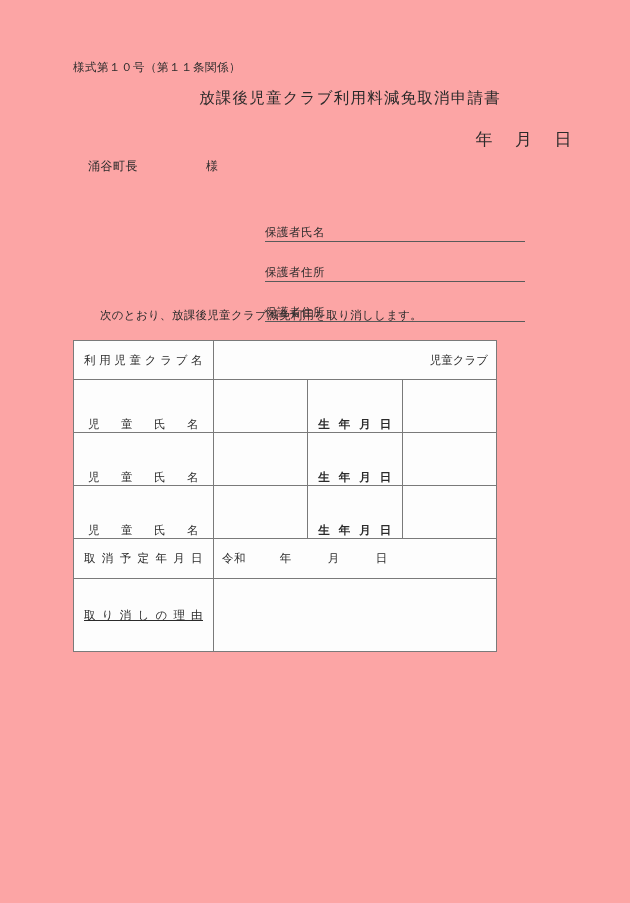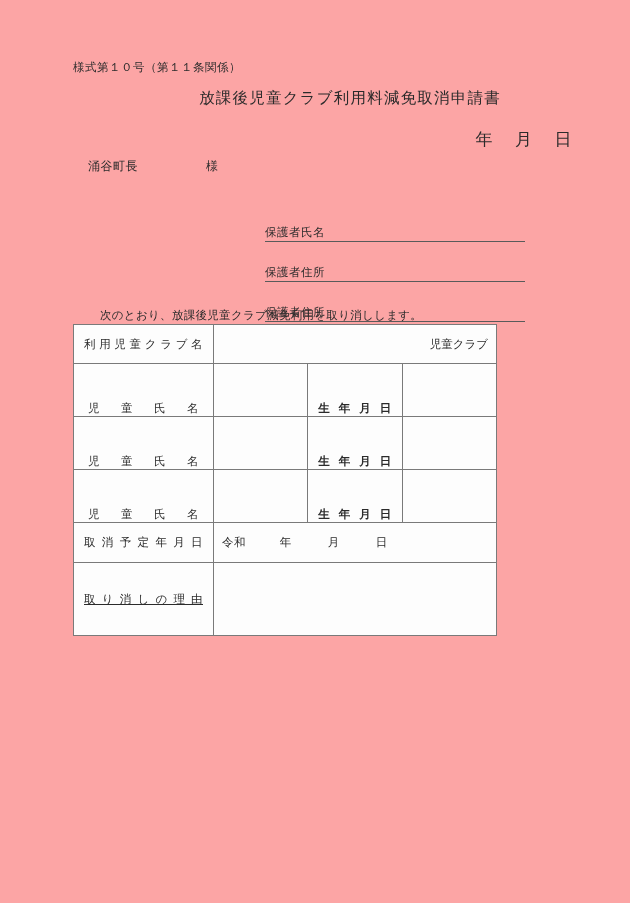--- a/index.html
+++ b/index.html
@@ -91,21 +91,21 @@
     top: 308px;
     font-size: 11.5px;
     letter-spacing: 0.3px;
     white-space: nowrap;
   }
 
   
   .form-table {
     position: absolute;
     left: 73px;
-    top: 324px;
+    top: 340px;
     width: 424px;
     border-collapse: collapse;
     table-layout: fixed;
     padding-left: 31px;
   }
   .form-table td {
     border: 1px solid #7a7a7a;
     font-size: 11.5px;
     color: #2b2b2b;
     padding: 0 8px;

